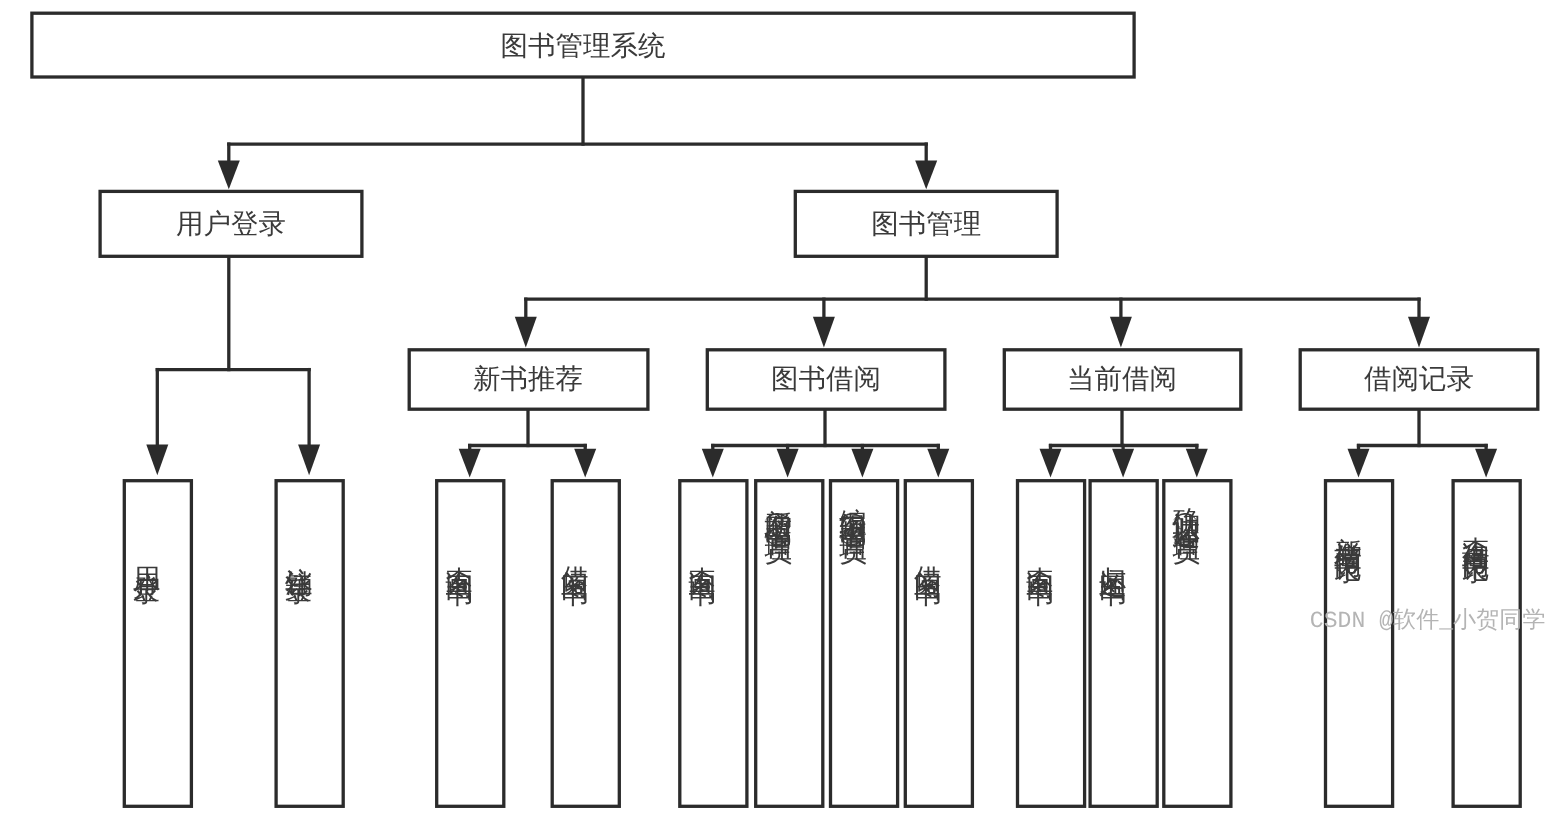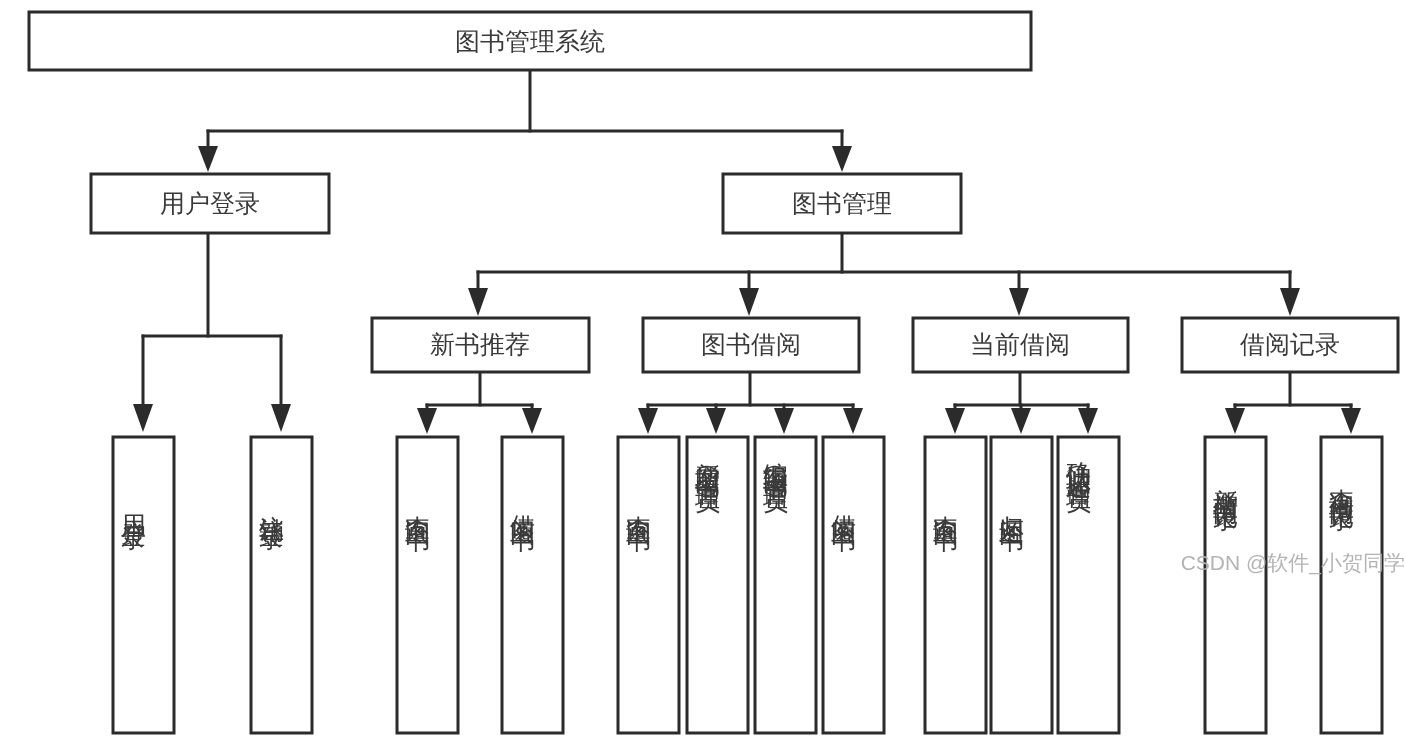--- a/index.html
+++ b/index.html
@@ -63,21 +63,21 @@
     font-size: 25px;
     color: #3a3a3a;
     letter-spacing: 4px;
     line-height: 1;
     white-space: nowrap;
   }
   .watermark {
     position: absolute;
     right: 10px;
     bottom: 6px;
-    font-family: Liberation Sans, sans-serif;
+    font-family: Liberation Mono, monospace;
     font-size: 21px;
     color: #b4b4b4;
     white-space: nowrap;
     pointer-events: none;
   }
 </style>
 </head>
 <body>
 
 <div id="diagram-root">

